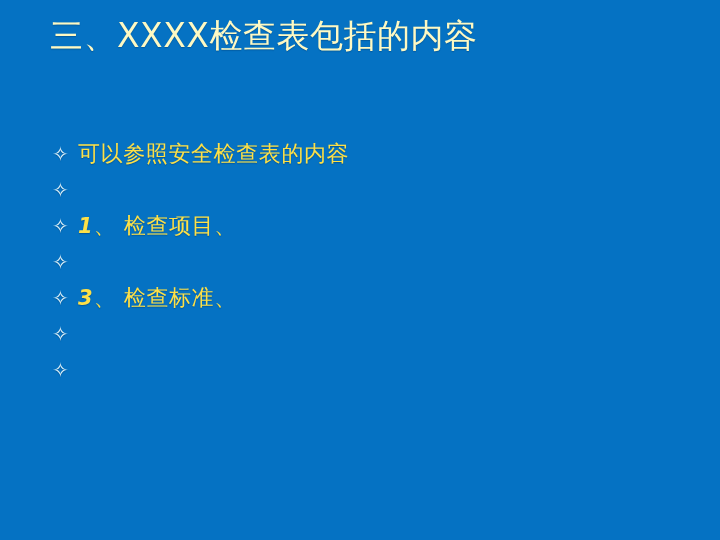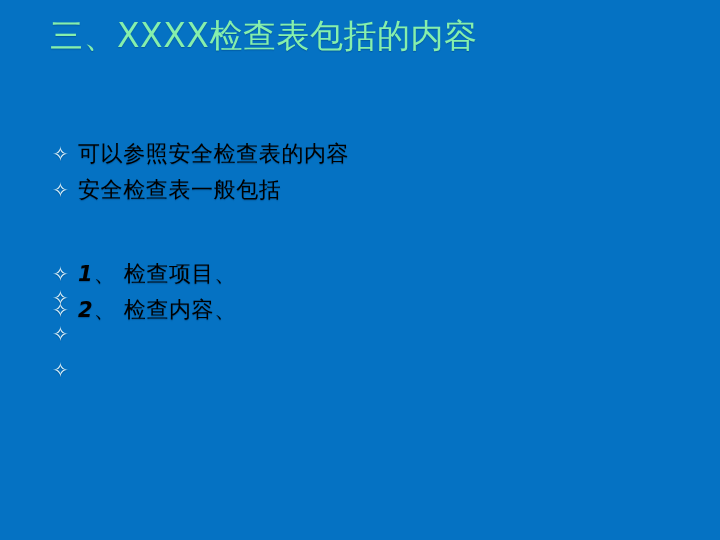--- a/index.html
+++ b/index.html
@@ -31,21 +31,21 @@
     height: 52px;
   }
 
   #slide-title {
     margin: 0;
     font-family: "DejaVu Sans", "Liberation Sans", sans-serif;
     font-size: 33px;
     line-height: 44px;
     font-weight: 400;
     letter-spacing: 0.5px;
-    color: #86efac;
+    color: #fef9c3;
     white-space: nowrap;
     text-shadow: 0 1px 1px rgba(0, 40, 80, 0.30);
   }
 
   
   #body-block {
     position: absolute;
     left: 52px;
     top: 136px;
     width: 620px;
@@ -65,29 +65,28 @@
     line-height: 36px;
     color: #dff3fa;
     text-shadow: 0 1px 1px rgba(0, 40, 80, 0.35);
   }
 
   .bullet-text {
     flex: 0 1 auto;
     font-family: "DejaVu Serif", "Liberation Serif", serif;
     font-size: 22px;
     line-height: 36px;
-    color: #000000;
+    color: #fde047;
     letter-spacing: 0.6px;
     text-shadow: 0 1px 1px rgba(0, 40, 80, 0.35);
   }
 
   
   .bullet-row.numbered .bullet-text {
     font-family: "DejaVu Serif", "Liberation Serif", serif;
-    margin-top: 48px;
   }
   .bullet-row.numbered .bullet-text .num {
     font-family: "DejaVu Sans", "Liberation Sans", sans-serif;
     font-style: italic;
     font-weight: 700;
     font-size: 21px;
     letter-spacing: 0;
     padding-right: 1px;
   }
 </style>
@@ -102,35 +101,34 @@
 
   <div id="body-block">
 
     <div class="bullet-row">
       <span class="bullet-marker">✧</span>
       <span class="bullet-text">可以参照安全检查表的内容</span>
     </div>
 
     <div class="bullet-row">
       <span class="bullet-marker">✧</span>
-      <span class="bullet-text">安全检查表一般包括</span>
     </div>
 
     <div class="bullet-row numbered">
       <span class="bullet-marker">✧</span>
       <span class="bullet-text"><span class="num">1</span><span>、 检查项目、</span></span>
     </div>
 
     <div class="bullet-row numbered">
       <span class="bullet-marker">✧</span>
-      <span class="bullet-text"><span class="num">2</span><span>、 检查内容、</span></span>
     </div>
 
     <div class="bullet-row numbered">
       <span class="bullet-marker">✧</span>
+      <span class="bullet-text"><span class="num">3</span><span>、 检查标准、</span></span>
     </div>
 
     <div class="bullet-row numbered">
       <span class="bullet-marker">✧</span>
     </div>
 
     <div class="bullet-row numbered">
       <span class="bullet-marker">✧</span>
     </div>
 

